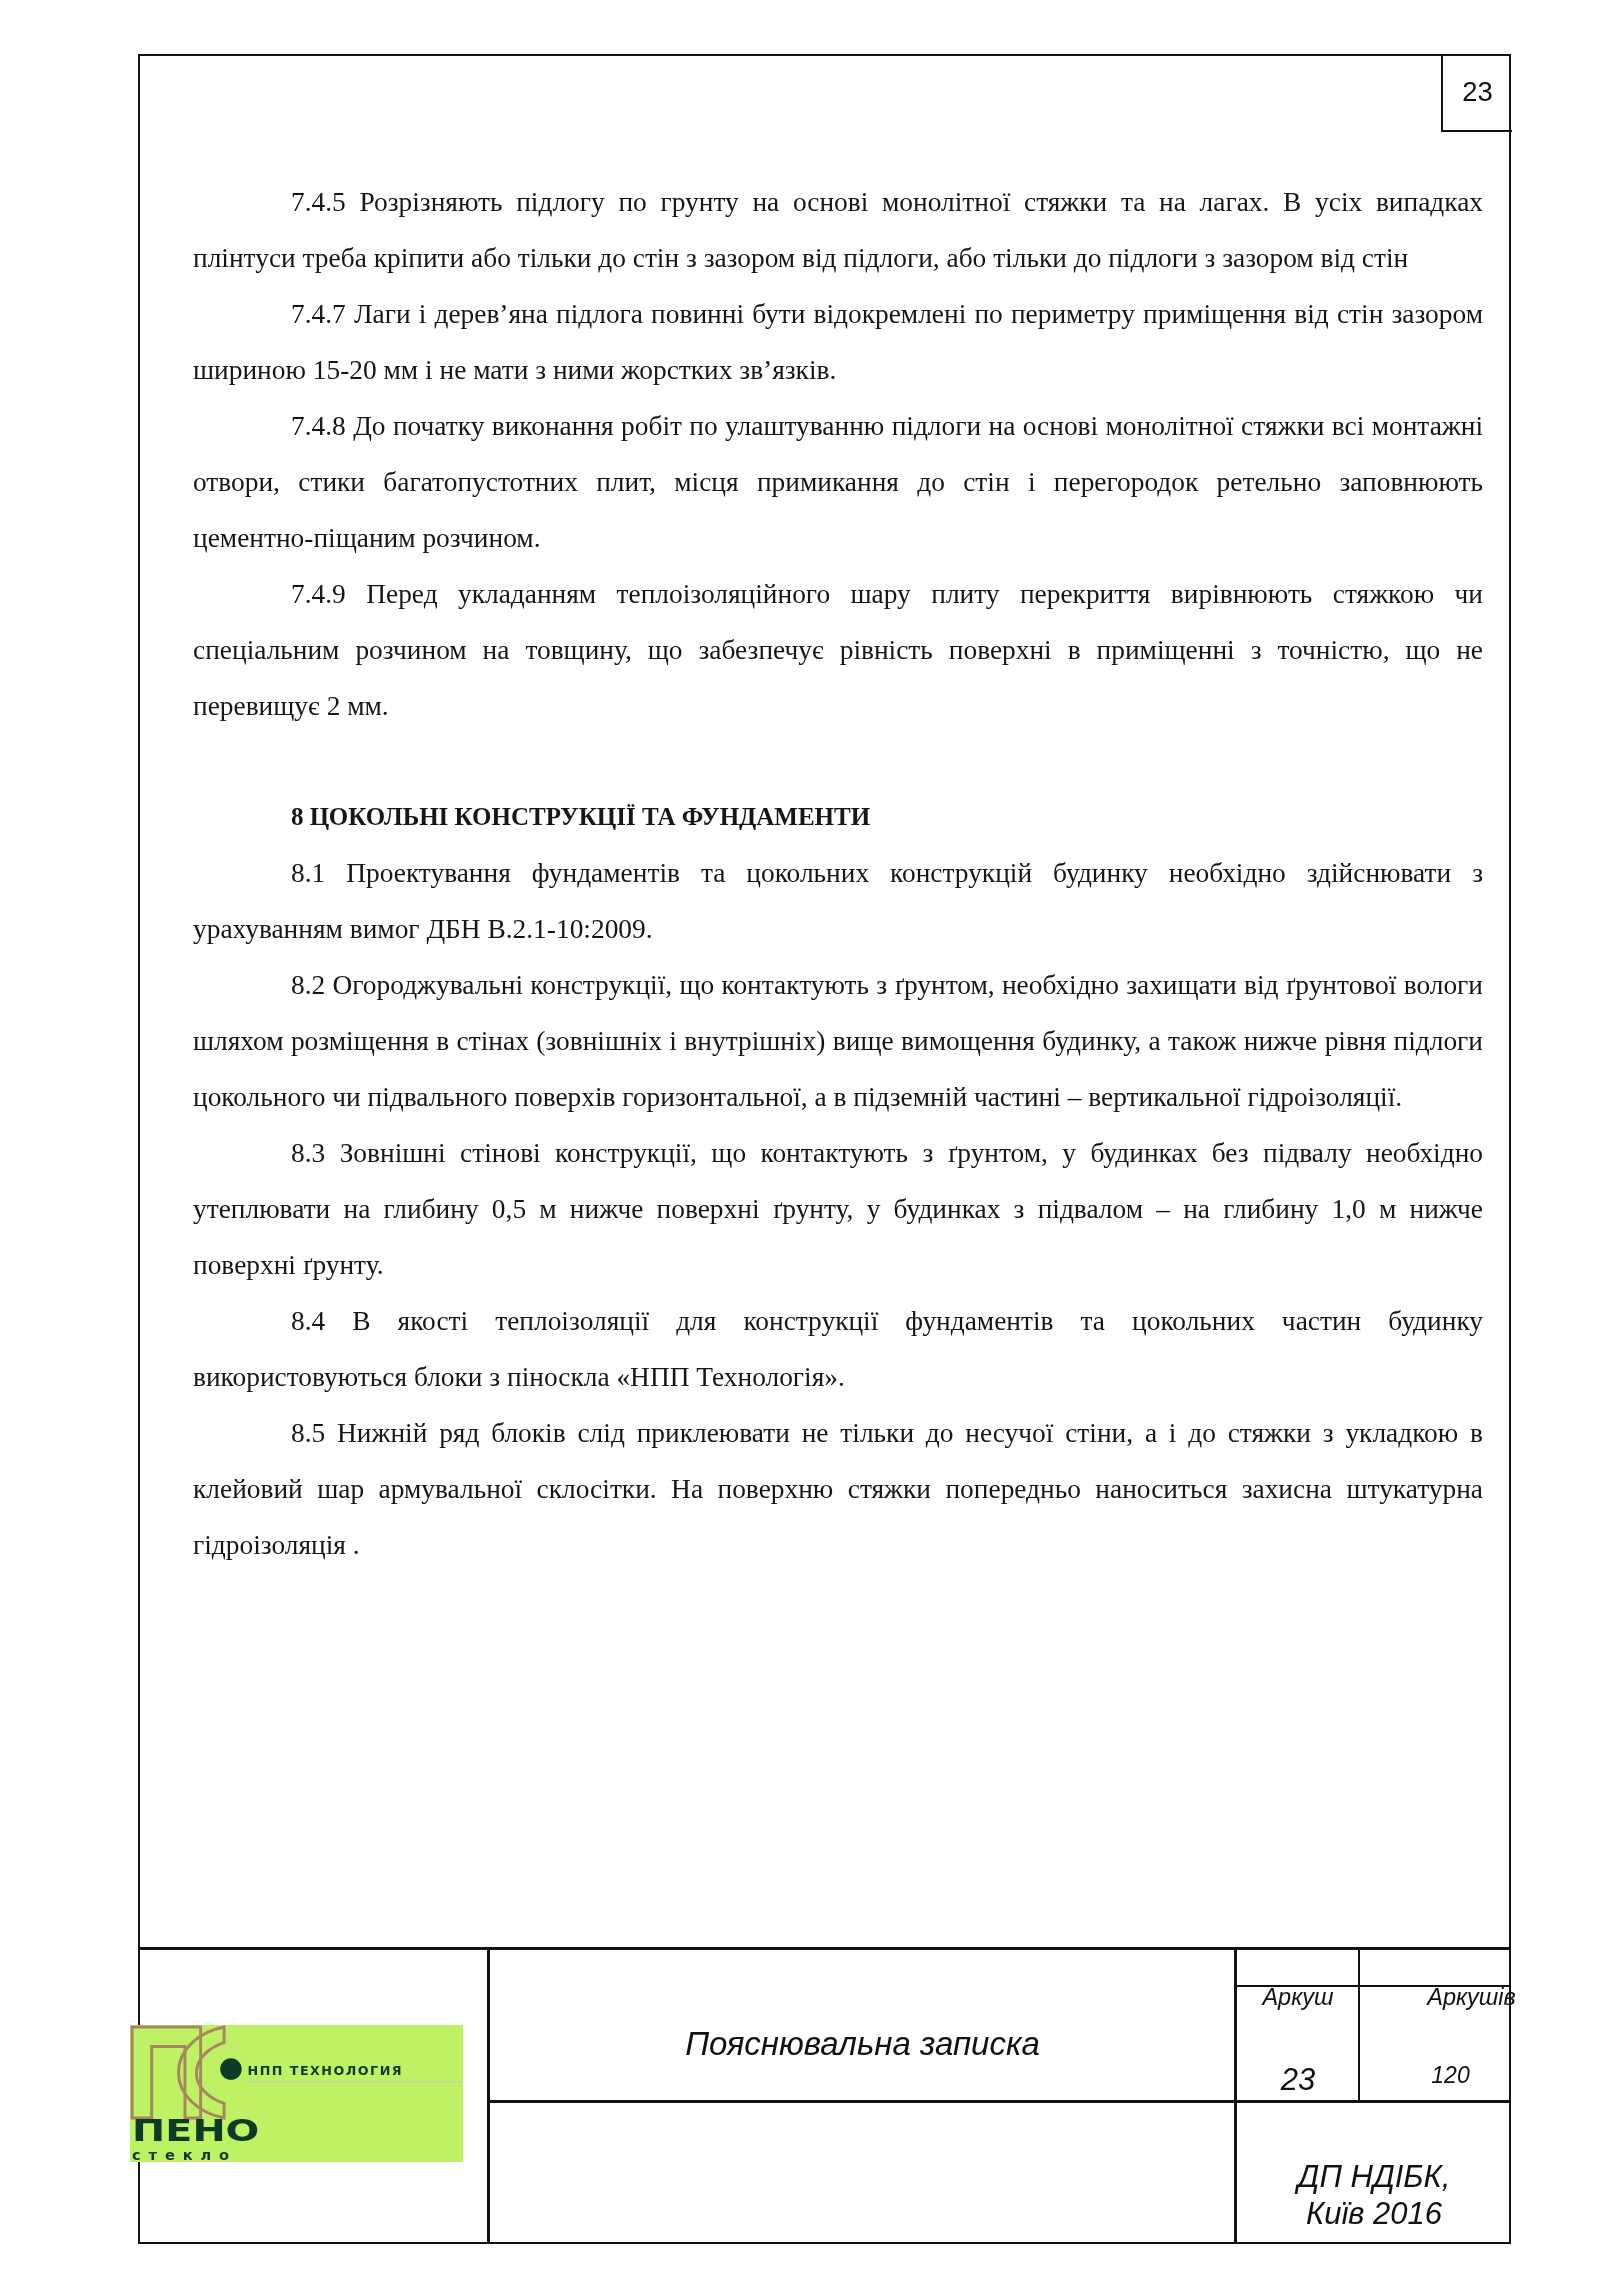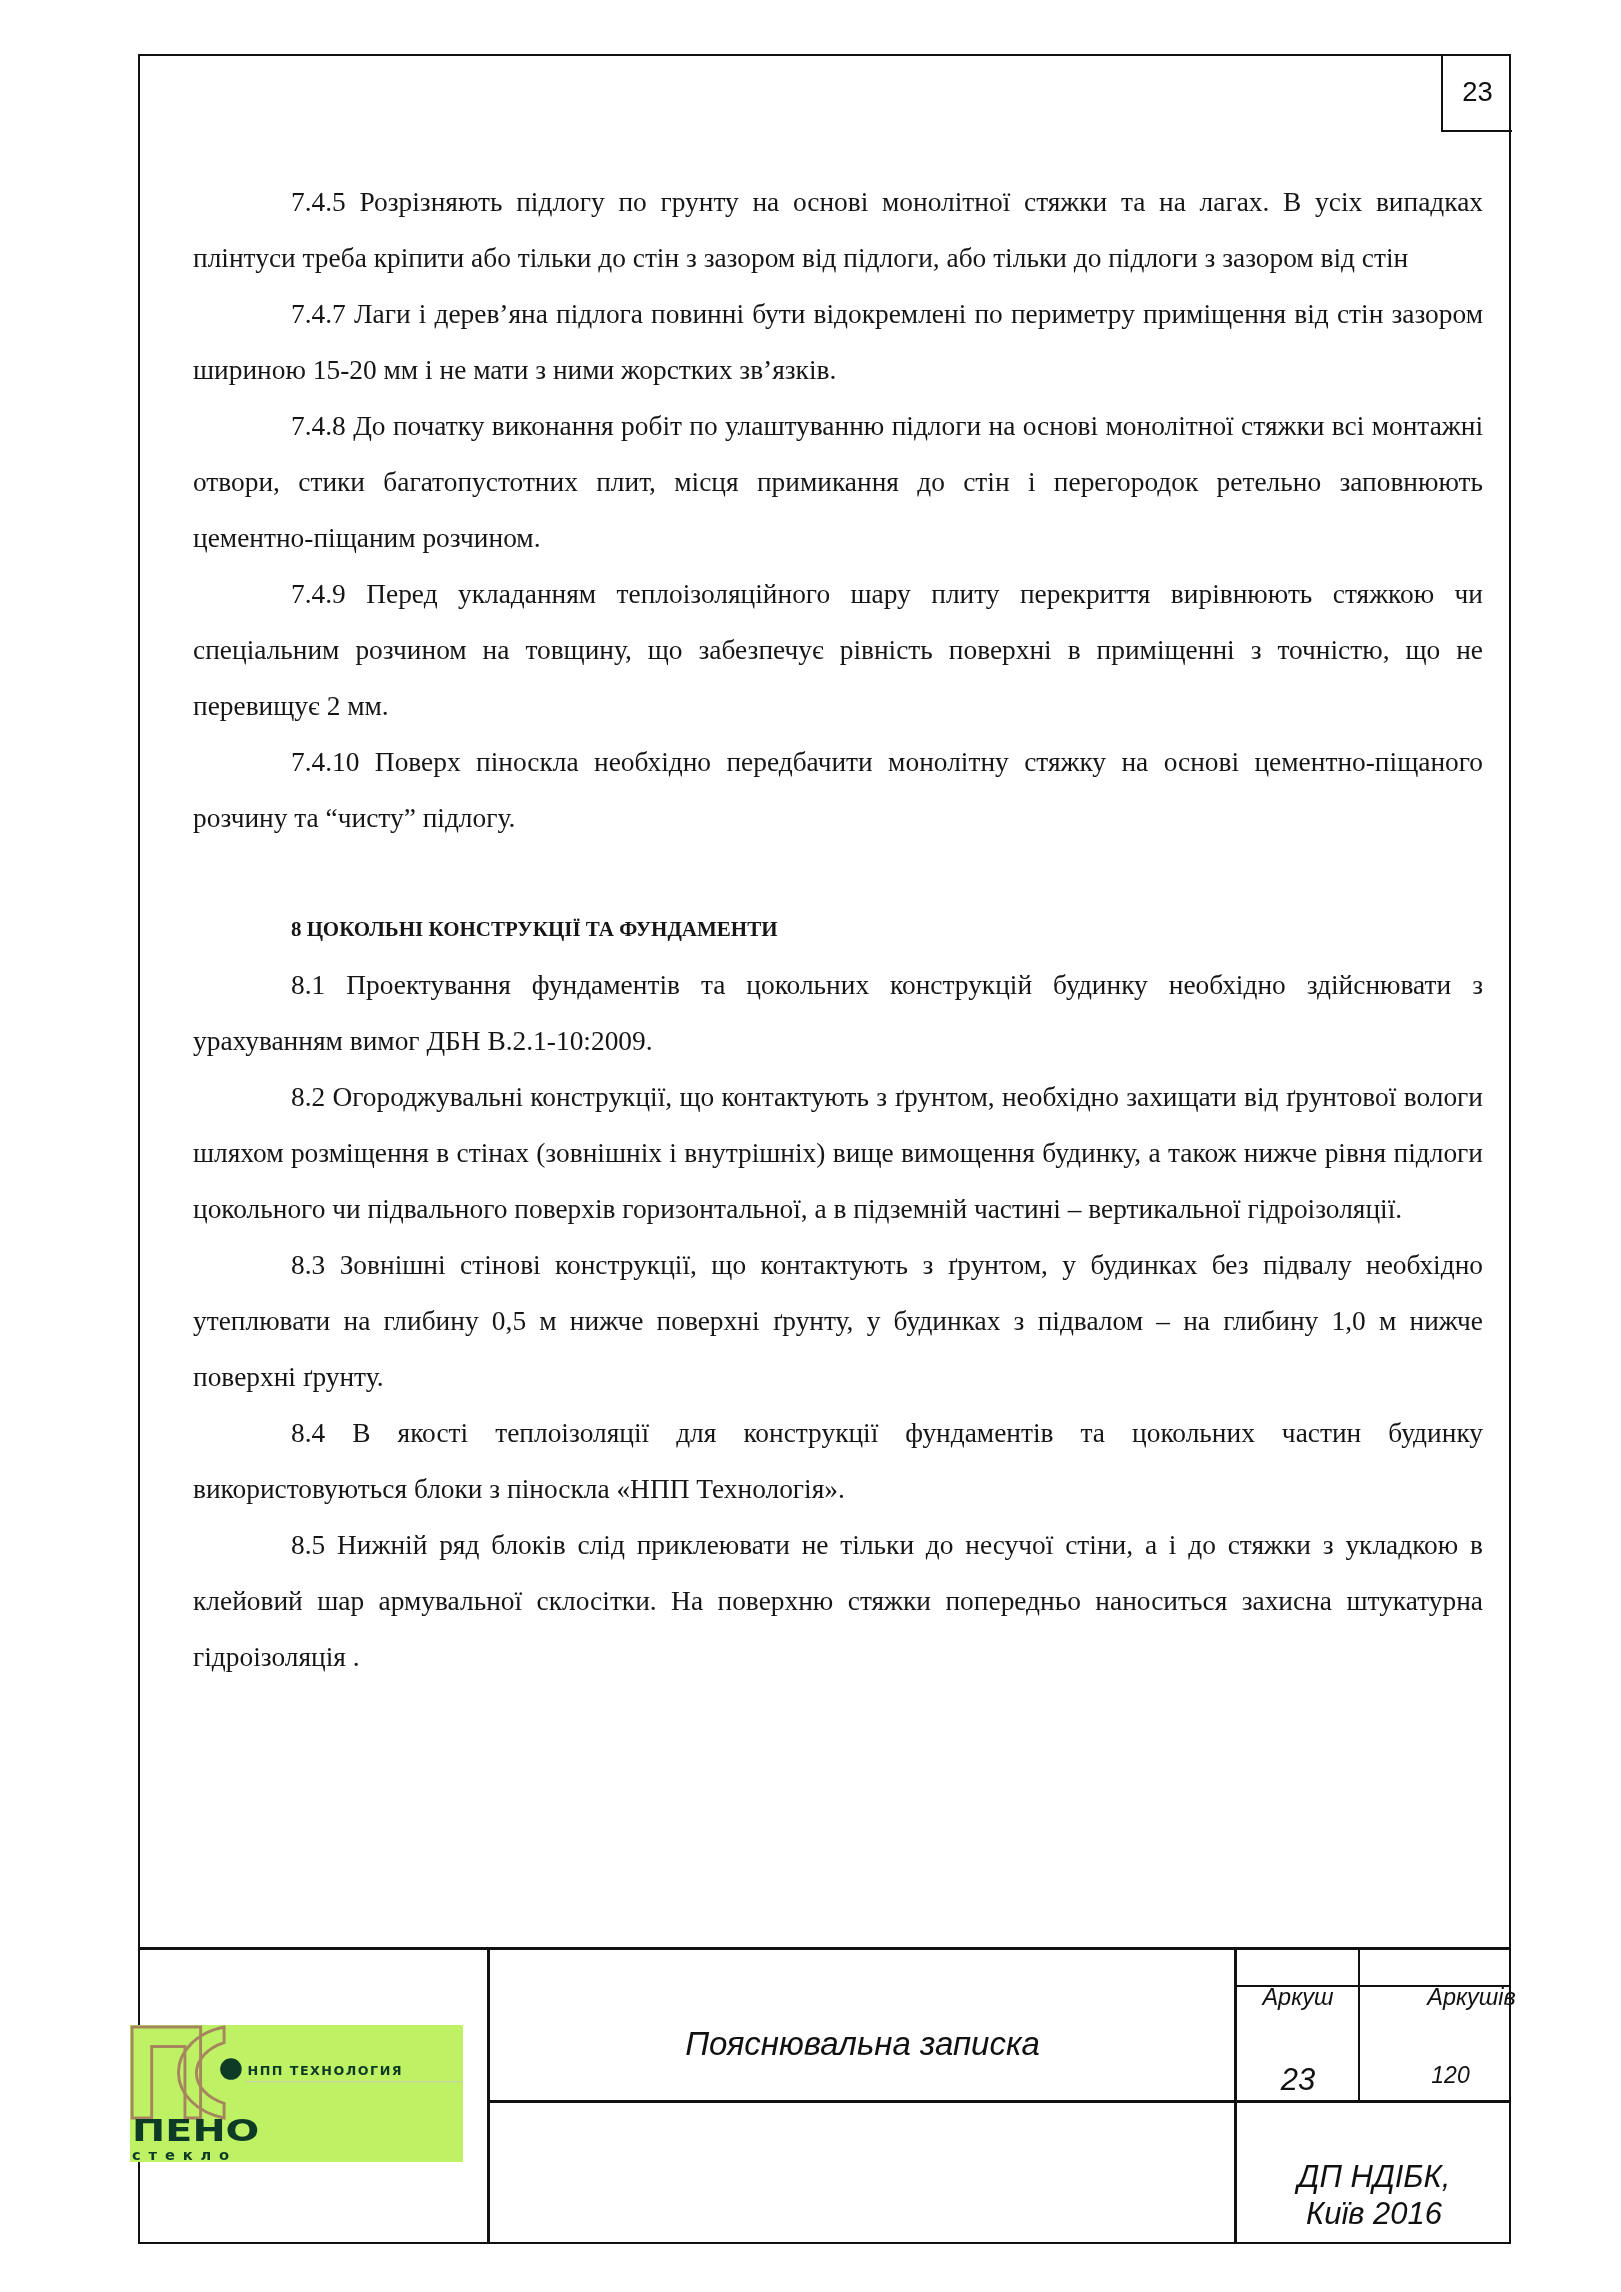--- a/index.html
+++ b/index.html
@@ -35,21 +35,21 @@
   }
   .para {
     margin: 0;
     text-indent: 98px;
     text-align: justify;
   }
   .heading {
     margin: 55px 0 0 0;
     text-indent: 98px;
     font-weight: bold;
-    font-size: 21px;
+    font-size: 25px;
   }
 
   
   .tb-hline { position: absolute; height: 2.9px; background: #111; }
   .tb-vline { position: absolute; width: 2.9px; background: #111; }
   .tb-thin-h { position: absolute; height: 2px; background: #111; }
   .tb-thin-v { position: absolute; width: 2px; background: #111; }
 
   .tb-text {
     position: absolute;
@@ -76,21 +76,20 @@
 
 <div class="page-num-box">
   <span>23</span>
 </div>
 
 <div class="body-text">
   <p class="para">7.4.5 Розрізняють підлогу по грунту на основі монолітної стяжки та на лагах. В усіх випадках плінтуси треба кріпити або тільки до стін з зазором від підлоги, або тільки до підлоги з зазором від стін</p>
   <p class="para">7.4.7 Лаги і дерев’яна підлога повинні бути відокремлені по периметру приміщення від стін зазором шириною 15-20 мм і не мати з ними жорстких зв’язків.</p>
   <p class="para">7.4.8 До початку виконання робіт по улаштуванню підлоги на основі монолітної стяжки всі монтажні отвори, стики багатопустотних плит, місця примикання до стін і перегородок ретельно заповнюють цементно-піщаним розчином.</p>
   <p class="para">7.4.9 Перед укладанням теплоізоляційного шару плиту перекриття вирівнюють стяжкою чи спеціальним розчином на товщину, що забезпечує рівність поверхні в приміщенні з точністю, що не перевищує 2 мм.</p>
-  <p class="para">7.4.10 Поверх піноскла необхідно передбачити монолітну стяжку на основі цементно-піщаного розчину та “чисту” підлогу.</p>
   <p class="heading">8 ЦОКОЛЬНІ КОНСТРУКЦІЇ  ТА ФУНДАМЕНТИ</p>
   <p class="para">8.1 Проектування фундаментів та цокольних конструкцій будинку необхідно здійснювати з урахуванням вимог ДБН В.2.1-10:2009.</p>
   <p class="para">8.2 Огороджувальні конструкції, що контактують з ґрунтом, необхідно захищати від ґрунтової вологи шляхом розміщення в стінах (зовнішніх і внутрішніх) вище вимощення будинку, а також нижче рівня підлоги цокольного чи підвального поверхів горизонтальної, а в підземній частині – вертикальної гідроізоляції.</p>
   <p class="para">8.3 Зовнішні стінові конструкції, що контактують з ґрунтом, у будинках без підвалу необхідно утеплювати на глибину 0,5 м нижче поверхні ґрунту, у будинках з підвалом – на глибину 1,0 м нижче поверхні ґрунту.</p>
   <p class="para">8.4 В якості теплоізоляції для конструкції фундаментів та цокольних частин будинку використовуються блоки з піноскла «НПП Технологія».</p>
   <p class="para">8.5 Нижній ряд блоків слід приклеювати не тільки до несучої стіни, а і до стяжки з укладкою в клейовий шар армувальної склосітки. На поверхню стяжки попередньо наноситься захисна штукатурна гідроізоляція .</p>
 </div>
 
 <div>
   <div class="tb-hline" style="left:138px; top:1947px; width:1373px;"></div>

